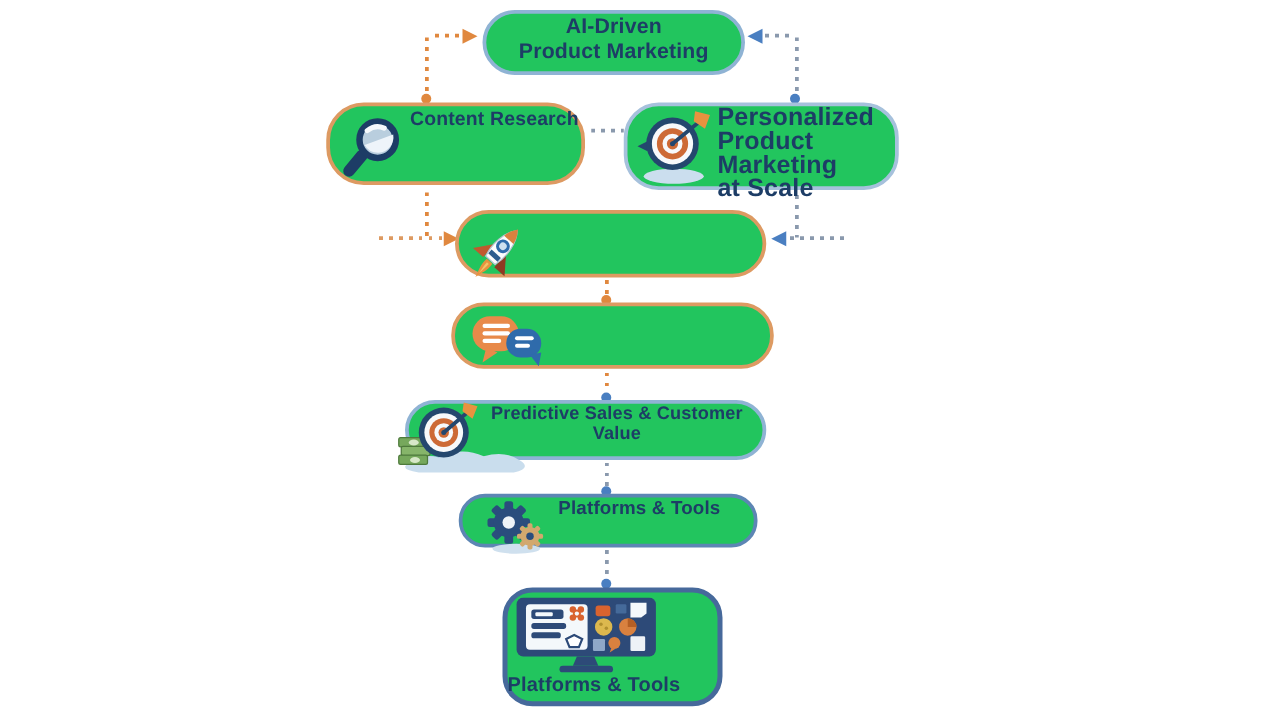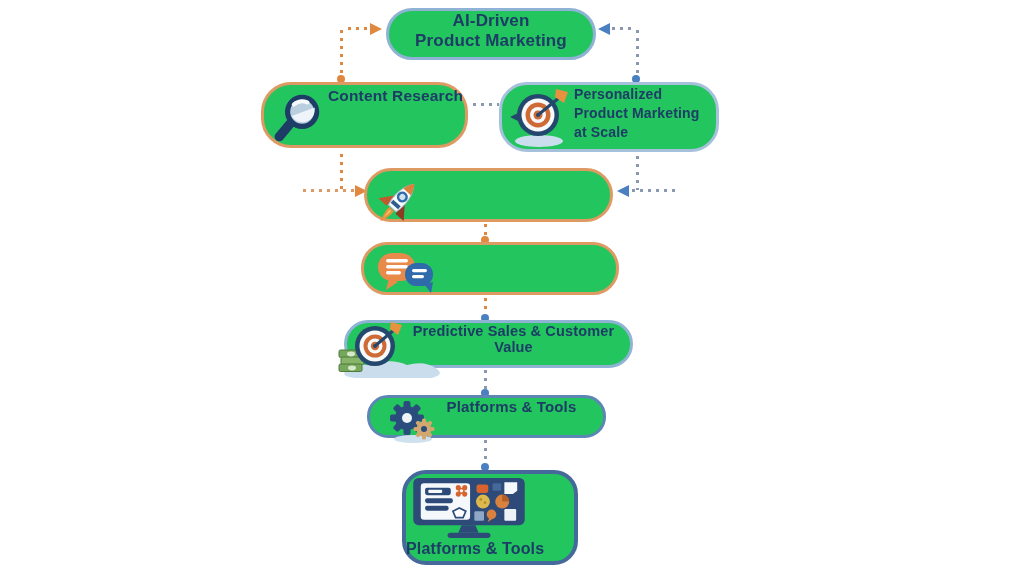--- a/index.html
+++ b/index.html
@@ -25,26 +25,26 @@
     border-top:6px solid transparent; border-bottom:6px solid transparent;
     border-right:12px solid var(--c); }
   .enddot { position:absolute; width:8px; height:8px; border-radius:50%; background:var(--c); }
 
   
   #n-ai        { left:386px; top:8px;  width:210px; height:52px; border:3px solid var(--blueBorder); border-radius:26px; justify-content:center; }
   #n-ai .lbl   { font-size:17px; line-height:20px; text-align:center; }
   #n-market    { left:261px; top:82px; width:207px; height:66px; border:3px solid var(--orange); border-radius:30px; }
   #n-market .lbl { font-size:15.5px; line-height:21px; margin-left:64px; }
   #n-person    { left:499px; top:82px; width:220px; height:70px; border:3px solid var(--blueBorderSoft); border-radius:28px; }
-  #n-person .lbl { font-size:14px; line-height:19px; margin-left:72px; }
+  #n-person .lbl { font-size:20px; line-height:19px; margin-left:72px; }
   #n-launch    { left:364px; top:168px; width:249px; height:54px; border:3px solid var(--orange); border-radius:27px; }
   #n-launch .lbl { font-size:15.5px; margin-left:66px; flex:1; text-align:center; padding-right:14px; }
   #n-msg       { left:361px; top:242px; width:258px; height:53px; border:3px solid var(--orange); border-radius:26px; }
   #n-msg .lbl  { font-size:15.5px; margin-left:74px; flex:1; text-align:center; padding-right:20px; }
-  #n-pred      { left:344px; top:320px; width:289px; height:48px; border:3px solid var(--blueBorder); border-radius:24px; }
+  #n-pred      { left:324px; top:320px; width:289px; height:48px; border:3px solid var(--blueBorder); border-radius:24px; }
   #n-pred .lbl { font-size:14.5px; margin-left:60px; flex:1; text-align:center; padding-right:10px; }
   #n-plat      { left:367px; top:395px; width:239px; height:43px; border:3px solid var(--blueBorderDarker); border-radius:21px; }
   #n-plat .lbl { font-size:15px; margin-left:68px; flex:1; text-align:center; padding-right:18px; }
   #n-dash      { left:402px; top:470px; width:176px; height:95px; border:4px solid var(--blueBorderDark); border-radius:24px;
                  flex-direction:column; justify-content:flex-start; }
   #n-dash .lbl { font-size:16px; margin-top:2px; text-align:center; }
 </style>
 </head>
 <body>
 

